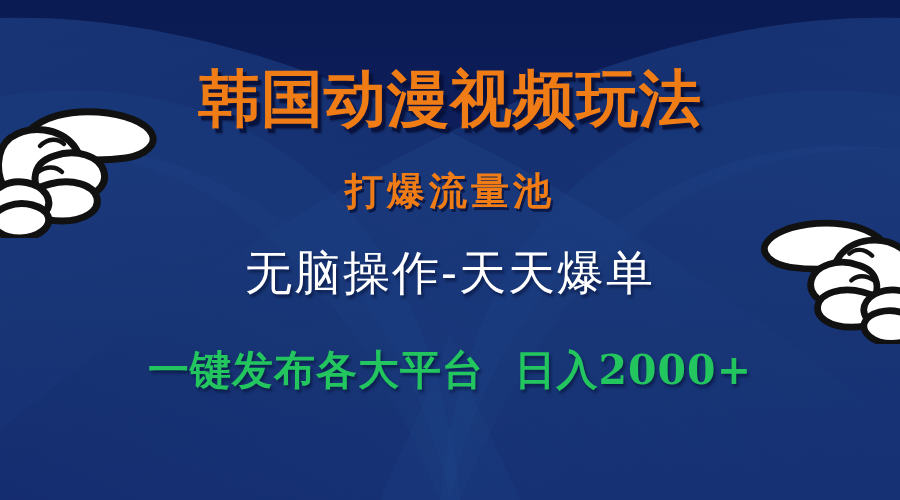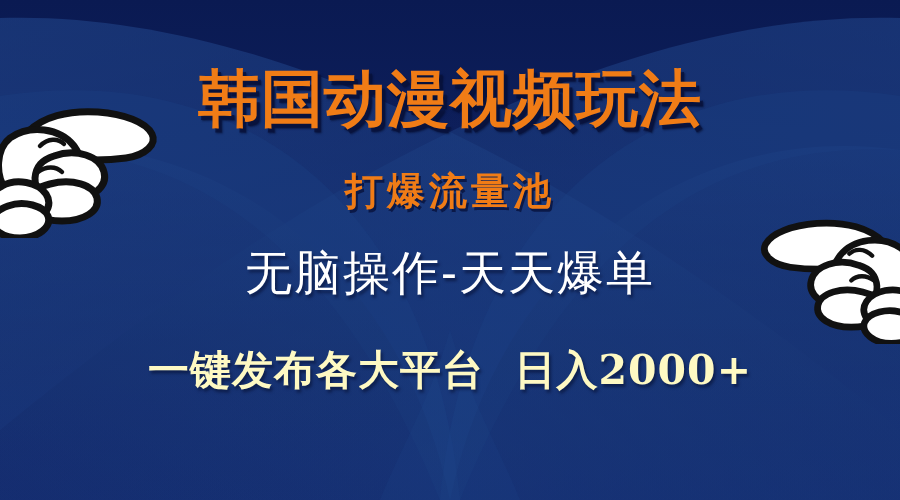--- a/index.html
+++ b/index.html
@@ -49,21 +49,21 @@
     text-shadow:2px 3px 3px rgba(4,10,40,.55);
     z-index:6;
   }
   #line4{
     top:344px;
     font-family:"DejaVu Serif","Liberation Serif",serif;
     font-weight:700;
     font-size:41px;
     line-height:52px;
     letter-spacing:1px;
-    color:#fef9c3;
+    color:#22c55e;
     text-shadow:2px 3px 3px rgba(4,10,40,.5);
     z-index:6;
   }
 
   .hand{position:absolute;z-index:7;}
   #hand-left{left:-6px;top:86px;width:168px;height:152px;}
   #hand-right{left:756px;top:198px;width:160px;height:146px;}
 </style>
 </head>
 <body>

